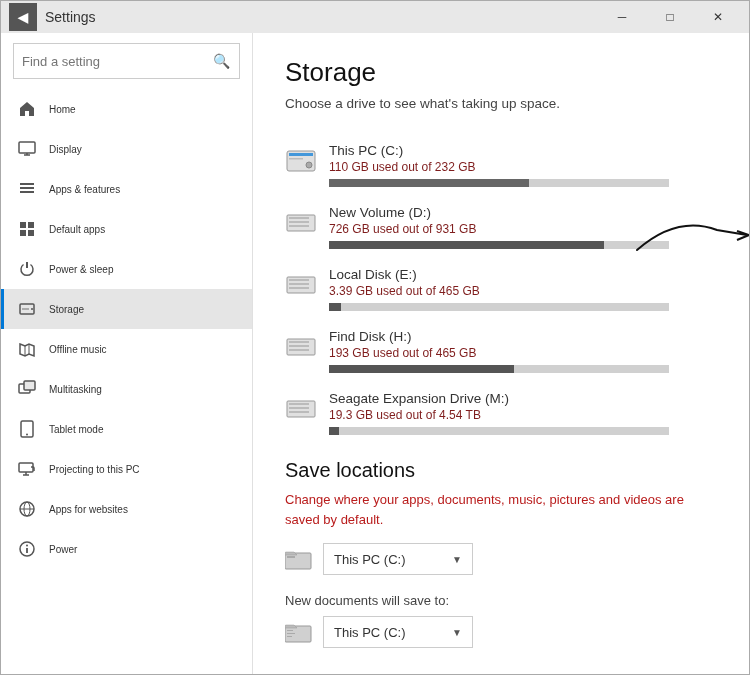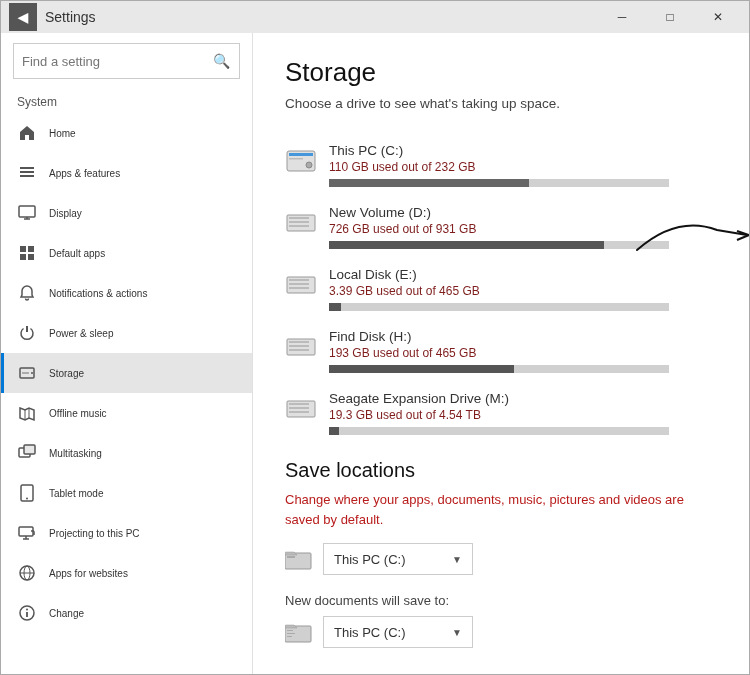--- a/index.html
+++ b/index.html
@@ -258,75 +258,65 @@
 
   <div class="content-area">
 
     <div class="sidebar">
 
       <div class="search-box">
         <input class="search-input" type="text" placeholder="Find a setting" style="">
         <span class="search-icon-btn">🔍</span>
       </div>
 
-      <div class="sidebar-section-label">System</div>
 
       <div class="sidebar-nav">
 
         <div class="nav-item">
           <div class="nav-icon">
             <svg width="18" height="18" viewBox="0 0 18 18" fill="none">
               <path d="M9 2L2 8v8h5v-5h4v5h5V8z" fill="#555"></path>
             </svg>
           </div>
           <span>Home</span>
+        </div>
+
+        <div class="nav-item">
+          <div class="nav-icon">
+            <svg width="18" height="18" viewBox="0 0 18 18" fill="none">
+              <rect x="1" y="2" width="16" height="11" rx="1" stroke="#555" stroke-width="1.5" fill="none"></rect>
+              <path d="M6 15h6M9 13v2" stroke="#555" stroke-width="1.5"></path>
+            </svg>
+          </div>
+          <span>Display</span>
         </div>
 
         <div class="nav-item">
           <div class="nav-icon">
             <svg width="18" height="18" viewBox="0 0 18 18" fill="none">
               <rect x="2" y="3" width="14" height="2" fill="#555"></rect>
               <rect x="2" y="7" width="14" height="2" fill="#555"></rect>
               <rect x="2" y="11" width="14" height="2" fill="#555"></rect>
             </svg>
           </div>
           <span>Apps &amp; features</span>
-        </div>
-
-        <div class="nav-item">
-          <div class="nav-icon">
-            <svg width="18" height="18" viewBox="0 0 18 18" fill="none">
-              <rect x="1" y="2" width="16" height="11" rx="1" stroke="#555" stroke-width="1.5" fill="none"></rect>
-              <path d="M6 15h6M9 13v2" stroke="#555" stroke-width="1.5"></path>
-            </svg>
-          </div>
-          <span>Display</span>
         </div>
 
         <div class="nav-item">
           <div class="nav-icon">
             <svg width="18" height="18" viewBox="0 0 18 18" fill="none">
               <rect x="2" y="2" width="6" height="6" fill="#555"></rect>
               <rect x="10" y="2" width="6" height="6" fill="#555"></rect>
               <rect x="2" y="10" width="6" height="6" fill="#555"></rect>
               <rect x="10" y="10" width="6" height="6" fill="#555"></rect>
             </svg>
           </div>
           <span>Default apps</span>
         </div>
 
-        <div class="nav-item">
-          <div class="nav-icon">
-            <svg width="18" height="18" viewBox="0 0 18 18" fill="none">
-              <path d="M9 2a5 5 0 0 0-5 5v4l-1 2h12l-1-2V7a5 5 0 0 0-5-5z" stroke="#555" stroke-width="1.5" fill="none"></path>
-              <path d="M7.5 14.5a1.5 1.5 0 0 0 3 0" stroke="#555" stroke-width="1.5" fill="none"></path>
-            </svg>
-          </div>
-          <span>Notifications &amp; actions</span>
-        </div>
 
         <div class="nav-item">
           <div class="nav-icon">
             <svg width="18" height="18" viewBox="0 0 18 18" fill="none">
               <path d="M9 2v6" stroke="#555" stroke-width="2"></path>
               <path d="M5.5 4.5A6 6 0 1 0 12.5 4.5" stroke="#555" stroke-width="1.5" fill="none"></path>
             </svg>
           </div>
           <span>Power &amp; sleep</span>
         </div>
@@ -395,21 +385,21 @@
         </div>
 
         <div class="nav-item">
           <div class="nav-icon">
             <svg width="18" height="18" viewBox="0 0 18 18" fill="none">
               <circle cx="9" cy="9" r="7" stroke="#555" stroke-width="1.5" fill="none"></circle>
               <path d="M9 8v5" stroke="#555" stroke-width="1.8"></path>
               <circle cx="9" cy="5.5" r="1" fill="#555"></circle>
             </svg>
           </div>
-          <span>Change</span>
+          <span>Power</span>
         </div>
       </div>
     </div>
 
     <div class="main-content">
 
       <h1 class="page-title">Storage</h1>
       <p class="page-subtitle">Choose a drive to see what's taking up space.</p>
 
       <div class="drive-item">

